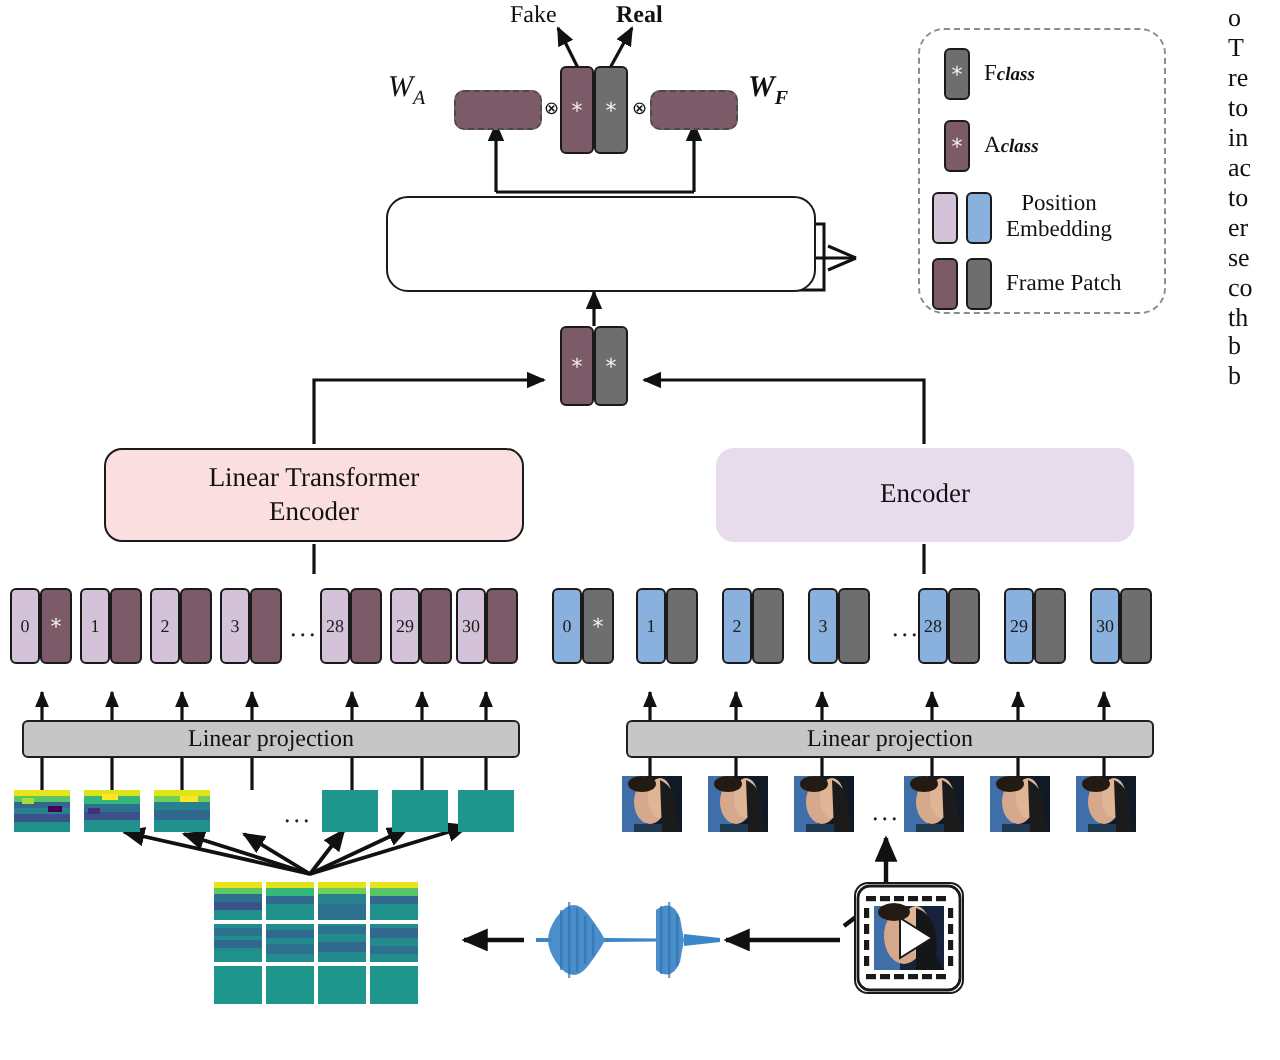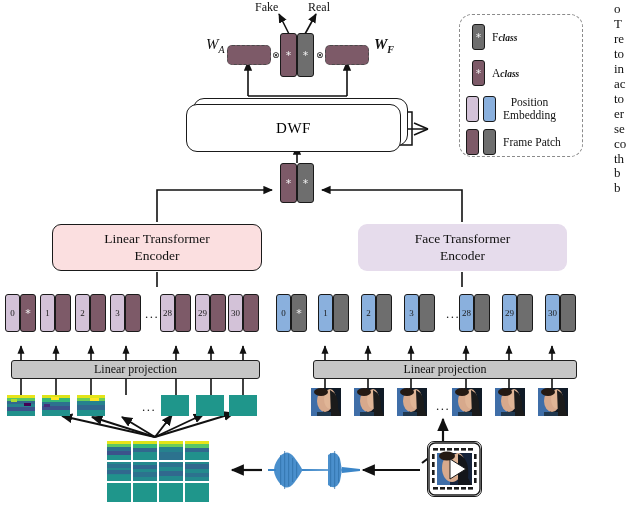--- a/index.html
+++ b/index.html
@@ -163,55 +163,51 @@
 
     <g stroke="#111" fill="none" stroke-width="1.5">
       <path d="M398,112 L412,112 L412,145 L398,145"></path>
       <path d="M400,129 L428,129"></path>
       <path d="M428,129 L414,123"></path>
       <path d="M428,129 L414,135"></path>
     </g>
   </svg>
 
   <div class="txt lbl" style="left:255px;top:0px;font-size:12px;">Fake</div>
-  <div class="txt lbl" style="left:308px;top:0px;font-size:12px;">Real</div>
+  <div class="txt lbl" style="left:308px;top:0px;font-size:12px;font-weight:bold;">Real</div>
 
   <div class="tok patch-a" style="left:280px;top:33px;width:17px;height:44px;">
     <span class="star">*</span>
   </div>
   <div class="tok patch-f" style="left:297px;top:33px;width:17px;height:44px;">
     <span class="star">*</span>
   </div>
 
   <div class="wblk" style="left:227px;top:45px;width:44px;height:20px;"></div>
   <div class="otimes" style="left:272px;top:51px;">⊗</div>
-  <div class="txt wlabel" style="left:194px;top:36px;margin-left:12px;">W<sub>A</sub></div>
+  <div class="txt wlabel" style="left:194px;top:36px;">W<sub>A</sub></div>
 
   <div class="otimes" style="left:316px;top:51px;">⊗</div>
   <div class="wblk" style="left:325px;top:45px;width:44px;height:20px;"></div>
   <div class="txt wlabel" style="left:374px;top:36px;font-weight:bold;">W<sub>F</sub></div>
 
   <div class="dwf-back" style="left:193px;top:98px;width:215px;height:48px;"></div>
-  <div class="dwf-front" style="left:186px;top:104px;width:215px;height:48px;">
-    <span>DWF</span>
-  </div>
 
   <div class="tok patch-a" style="left:280px;top:163px;width:17px;height:40px;">
     <span class="star">*</span>
   </div>
   <div class="tok patch-f" style="left:297px;top:163px;width:17px;height:40px;">
     <span class="star">*</span>
   </div>
 
   <div class="enc audio txt" style="left:52px;top:224px;width:210px;height:47px;">
     <div>Linear Transformer</div>
     <div>Encoder</div>
   </div>
   <div class="enc face txt" style="left:358px;top:224px;width:209px;height:47px;">
-    <div>Face Transformer</div>
     <div>Encoder</div>
   </div>
 
   <div class="tok pos-a" style="left:5px;top:294px;width:15px;height:38px;">
     <span>0</span>
   </div>
   <div class="tok patch-a" style="left:20px;top:294px;width:16px;height:38px;">
     <span class="star">*</span>
   </div>
 

